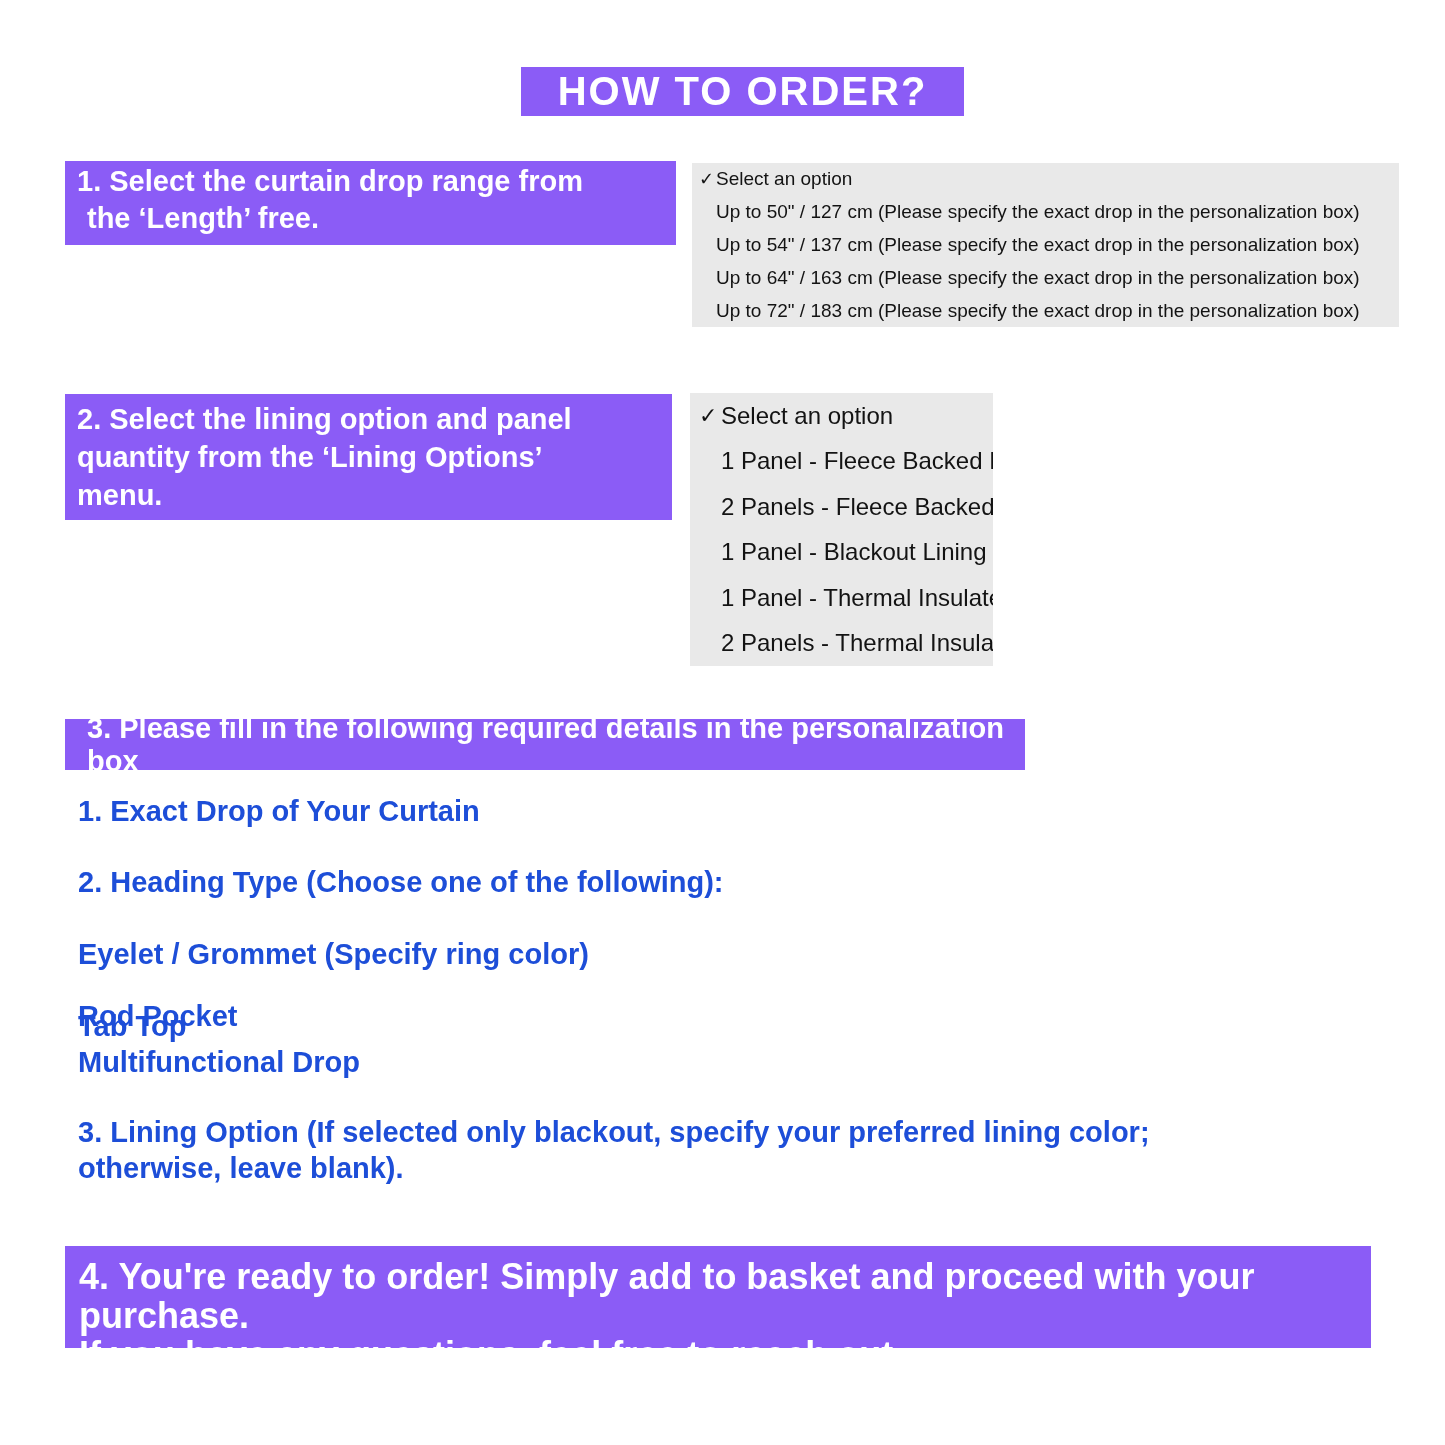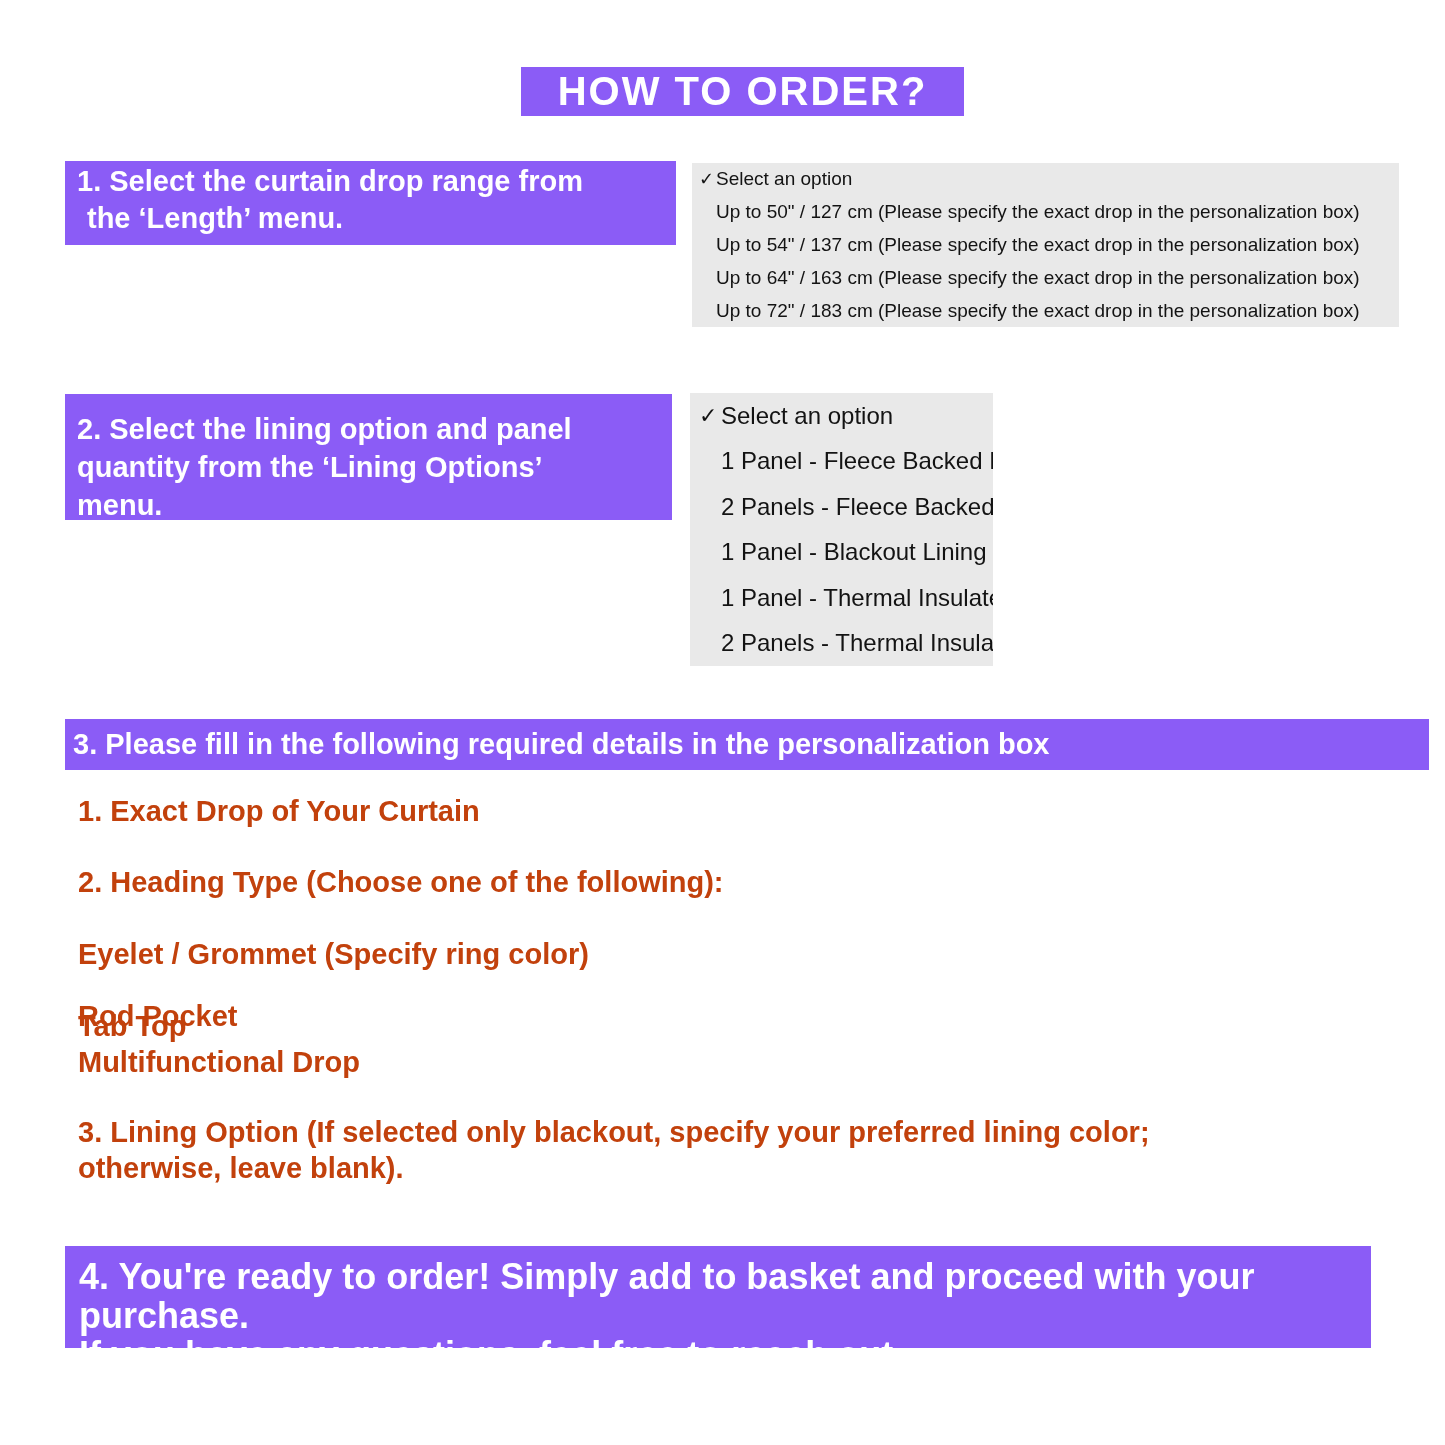--- a/index.html
+++ b/index.html
@@ -25,25 +25,25 @@
     font-size: 40px; letter-spacing: 2px;
     display: flex; align-items: center; justify-content: center;
   }
   .step1-box {
     left: 65px; top: 161px; width: 611px; height: 84px;
     font-size: 29px; line-height: 37px; padding: 2px 12px;
   }
   .step1-box .indent { padding-left: 10px; }
   .step2-box {
     left: 65px; top: 394px; width: 607px; height: 126px;
-    font-size: 29px; line-height: 38px; padding: 16px 12px;
+    font-size: 29px; line-height: 38px; padding: 6px 12px;
   }
   .step3-bar {
-    left: 65px; top: 719px; width: 1364px; height: 51px;
-    font-size: 29px; padding-left: 8px;
+    left: 65px; top: 719px; width: 960px; height: 51px;
+    font-size: 29px; padding-left: 22px;
     display: flex; align-items: center;
   }
   .step4-box {
     left: 65px; top: 1246px; width: 1306px; height: 102px;
     font-size: 36px; line-height: 39px; padding: 11px 14px;
   }
 
   
   .dropdown {
     position: absolute;
@@ -70,36 +70,36 @@
   }
   .dd-length .check { left: 7px; font-size: 18px; }
   .dd-lining .check { left: 9px; font-size: 22px; }
 
   
   .body-line {
     position: absolute;
     left: 78px;
     font-size: 29px;
     font-weight: 700;
-    color: #c2410c;
+    color: #1d4ed8;
     white-space: nowrap;
   }
 </style>
 </head>
 <body>
 
 <div class="canvas">
 
   <div class="banner title-bar">
     <span>HOW TO ORDER?</span>
   </div>
 
   <div class="banner step1-box">
     <div>1. Select the curtain drop range from</div>
-    <div class="indent">the ‘Length’ menu.</div>
+    <div class="indent">the ‘Length’ free.</div>
   </div>
 
   <div class="dropdown dd-length">
     <div class="dd-row">
       <span class="check">✓</span>
       <span>Select an option</span>
     </div>
     <div class="dd-row">
       <span>Up to 50" / 127 cm (Please specify the exact drop in the personalization box)</span>
     </div>

